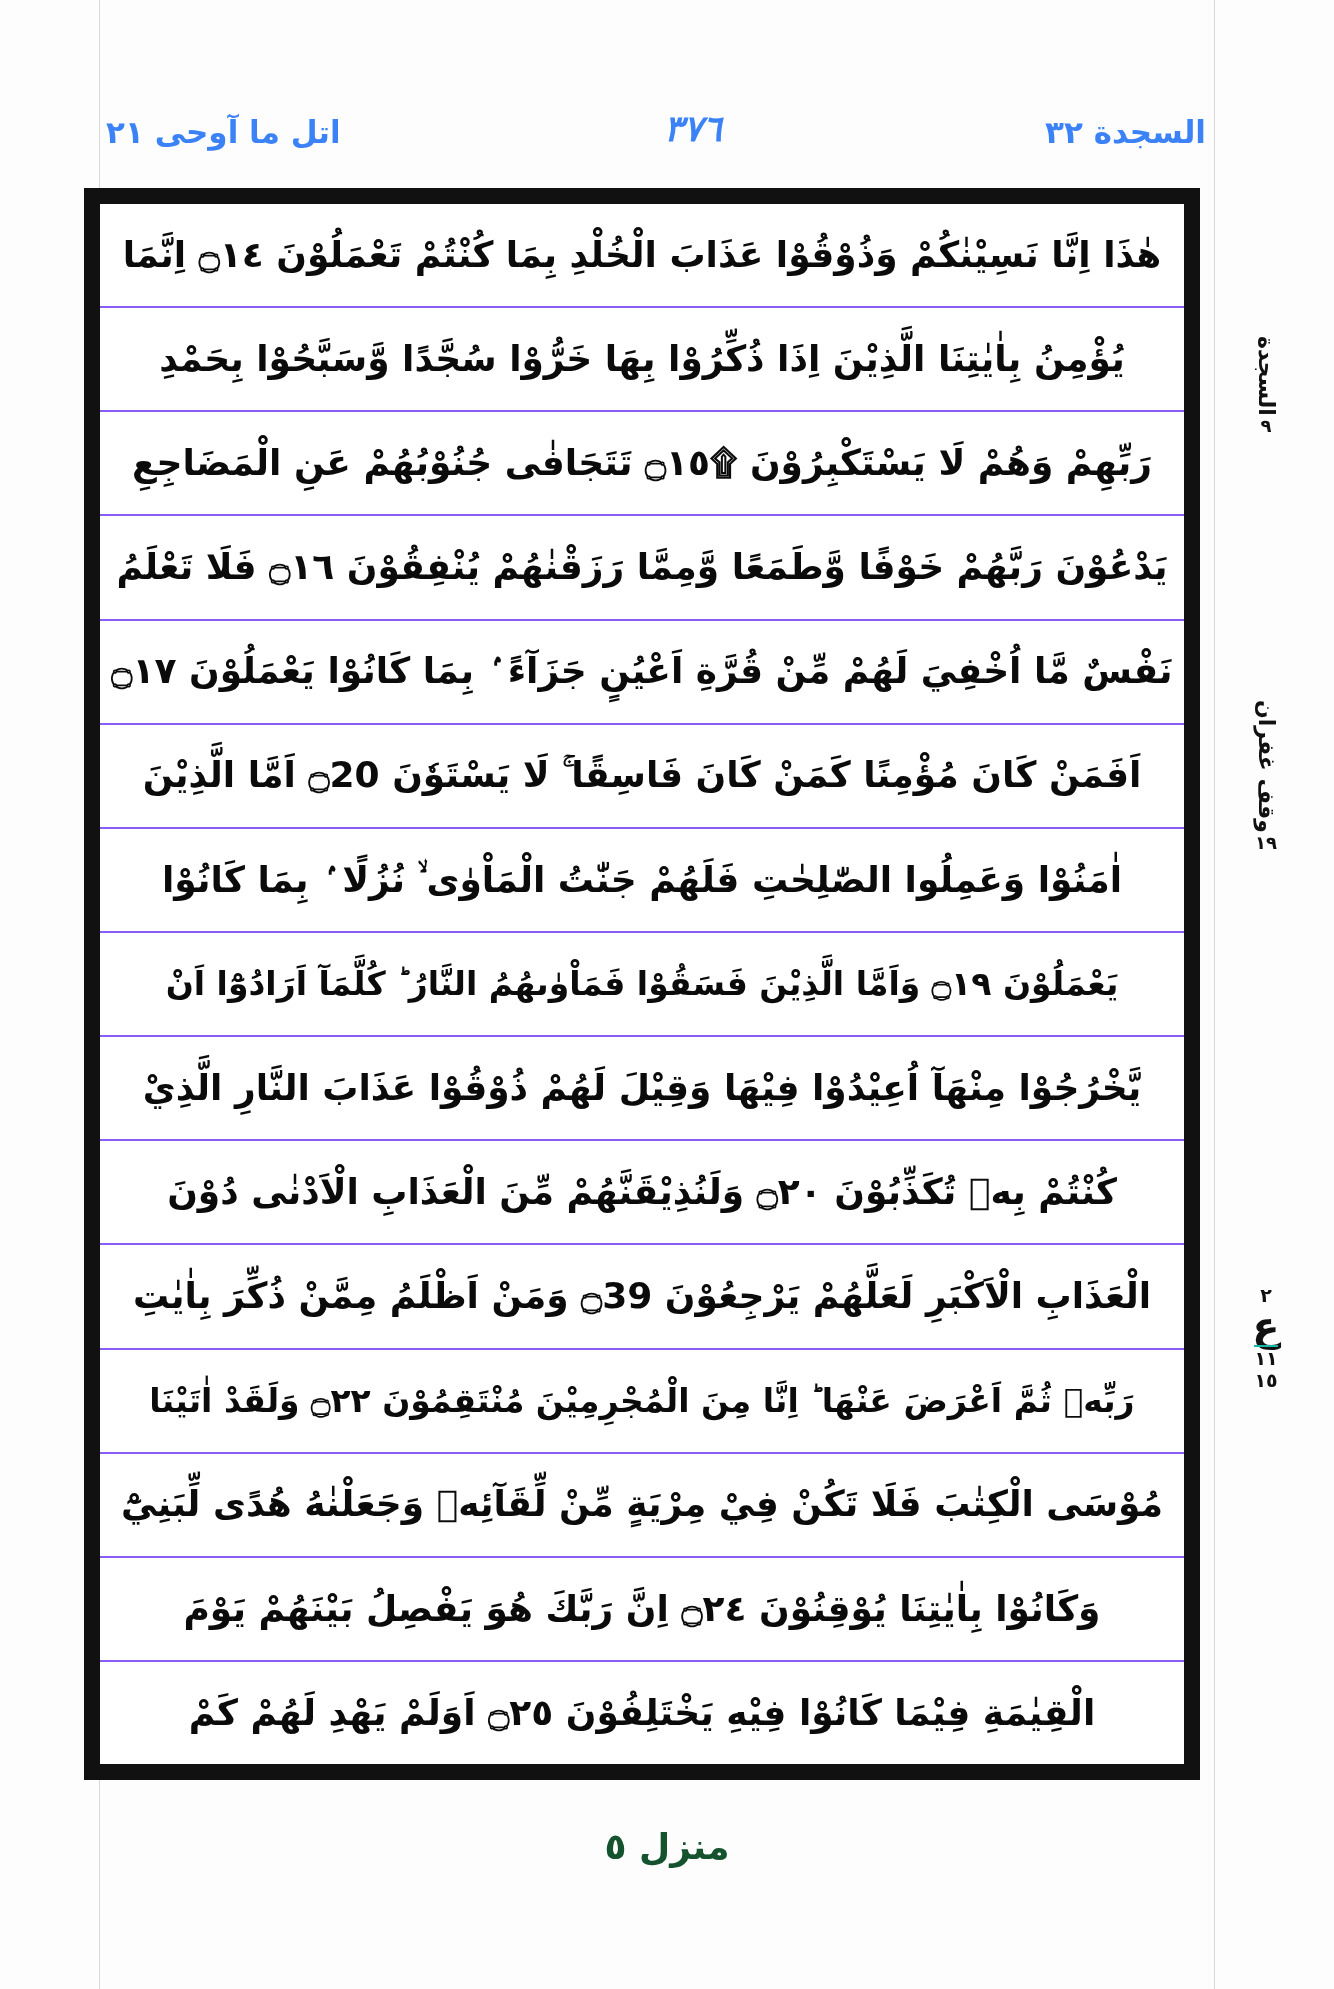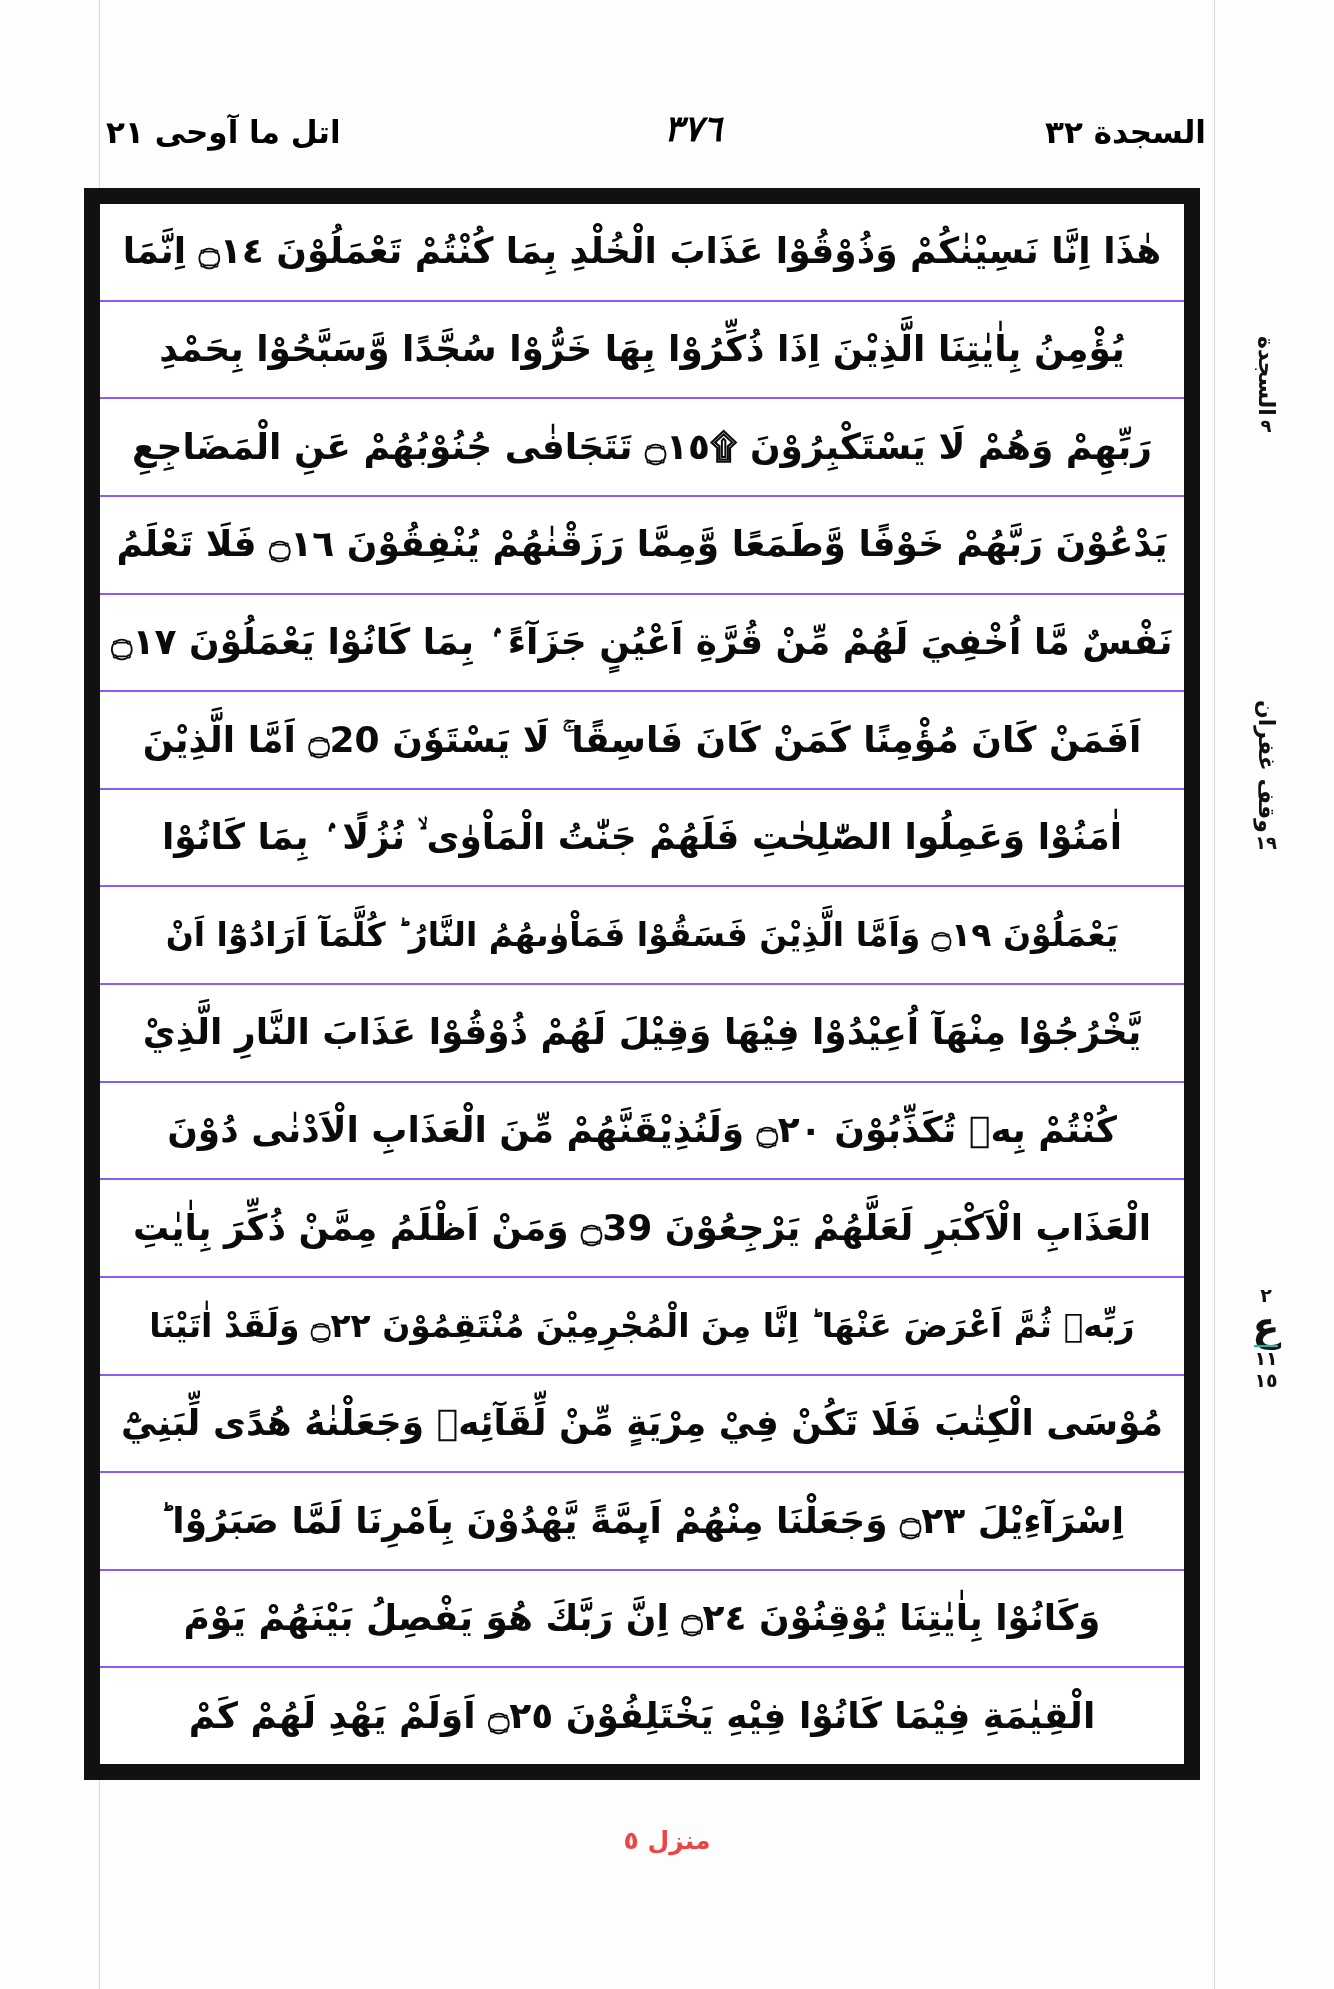--- a/index.html
+++ b/index.html
@@ -43,21 +43,21 @@
     align-items:flex-end;
     justify-content:space-between;
     direction:rtl;
   }
   #header .head-cell{
     font-family:"DejaVu Sans","Liberation Sans",sans-serif;
     font-size:31px;
     font-weight:700;
     line-height:1;
     white-space:nowrap;
-    color:#000000;
+    color:#3b82f6;
   }
   #header .head-cell.center{
     font-size:36px;
     letter-spacing:2px;
     padding-bottom:1px;
     font-style:italic;
   }
   #header .head-cell.juz{padding-left:6px;}
   #header .head-cell.surah{padding-right:8px;}
 
@@ -169,23 +169,23 @@
   
   #footer{
     position:absolute;
     left:0;right:0;
     top:1826px;
     text-align:center;
     direction:rtl;
   }
   #footer .manzil{
     font-family:"DejaVu Sans","Liberation Sans",sans-serif;
-    font-size:25px;
-    font-weight:700;
-    color:#ef4444;
+    font-size:36px;
+    font-weight:700;
+    color:#14532d;
   }
 </style>
 </head>
 <body>
 
 <div id="page">
 
   <div class="scan-guide left"></div>
   <div class="scan-guide right"></div>
 
@@ -229,23 +229,20 @@
         <span class="ayah-text">كُنْتُمْ بِهٖ تُكَذِّبُوْنَ ۝٢٠ وَلَنُذِيْقَنَّهُمْ مِّنَ الْعَذَابِ الْاَدْنٰى دُوْنَ</span>
       </div>
       <div class="ayah-line" data-len="long">
         <span class="ayah-text">الْعَذَابِ الْاَكْبَرِ لَعَلَّهُمْ يَرْجِعُوْنَ ۝39 وَمَنْ اَظْلَمُ مِمَّنْ ذُكِّرَ بِاٰيٰتِ</span>
       </div>
       <div class="ayah-line" data-len="xlong">
         <span class="ayah-text">رَبِّهٖ ثُمَّ اَعْرَضَ عَنْهَا ؕ اِنَّا مِنَ الْمُجْرِمِيْنَ مُنْتَقِمُوْنَ ۝٢٢ وَلَقَدْ اٰتَيْنَا</span>
       </div>
       <div class="ayah-line" data-len="long">
         <span class="ayah-text">مُوْسَى الْكِتٰبَ فَلَا تَكُنْ فِيْ مِرْيَةٍ مِّنْ لِّقَآئِهٖ وَجَعَلْنٰهُ هُدًى لِّبَنِيْٓ</span>
-      </div>
-      <div class="ayah-line" data-len="long">
-        <span class="ayah-text">اِسْرَآءِيْلَ ۝٢٣ وَجَعَلْنَا مِنْهُمْ اَىِٕمَّةً يَّهْدُوْنَ بِاَمْرِنَا لَمَّا صَبَرُوْا ؕ</span>
       </div>
       <div class="ayah-line" data-len="long">
         <span class="ayah-text">وَكَانُوْا بِاٰيٰتِنَا يُوْقِنُوْنَ ۝٢٤ اِنَّ رَبَّكَ هُوَ يَفْصِلُ بَيْنَهُمْ يَوْمَ</span>
       </div>
       <div class="ayah-line" data-len="long">
         <span class="ayah-text">الْقِيٰمَةِ فِيْمَا كَانُوْا فِيْهِ يَخْتَلِفُوْنَ ۝٢٥ اَوَلَمْ يَهْدِ لَهُمْ كَمْ</span>
       </div>
 
     </div>
   </div>

